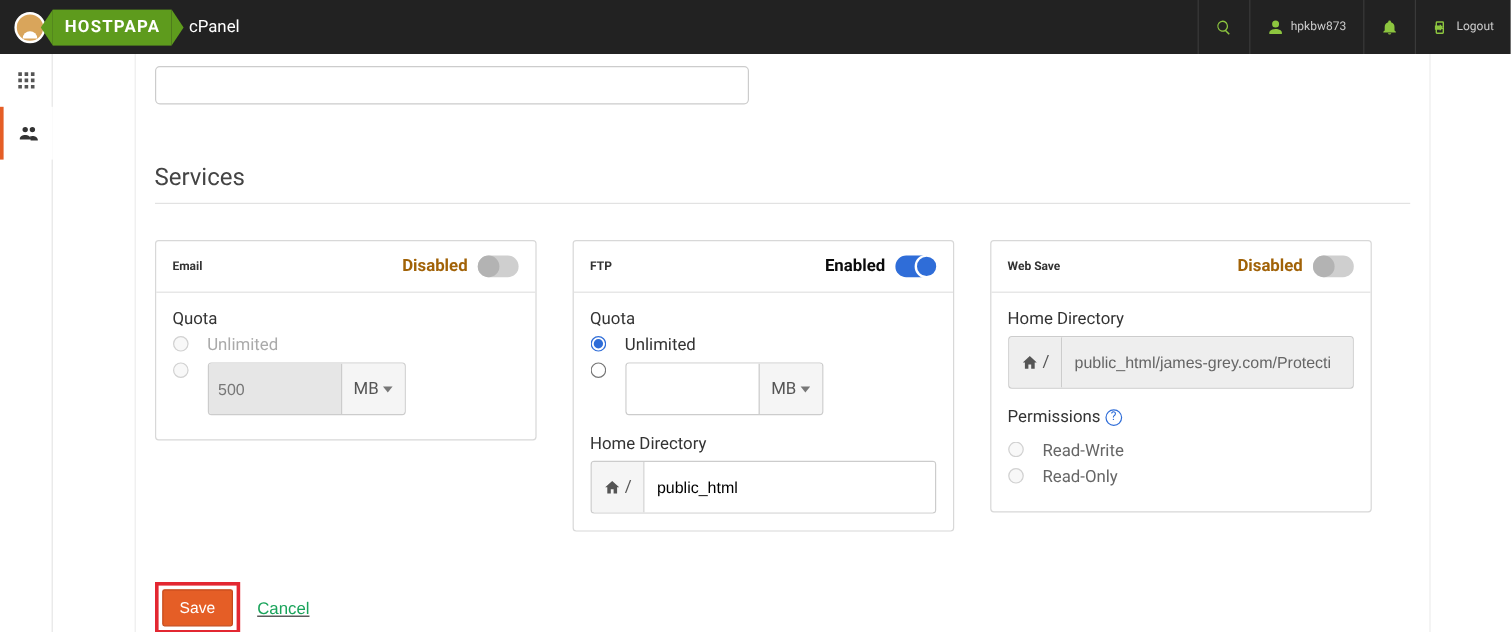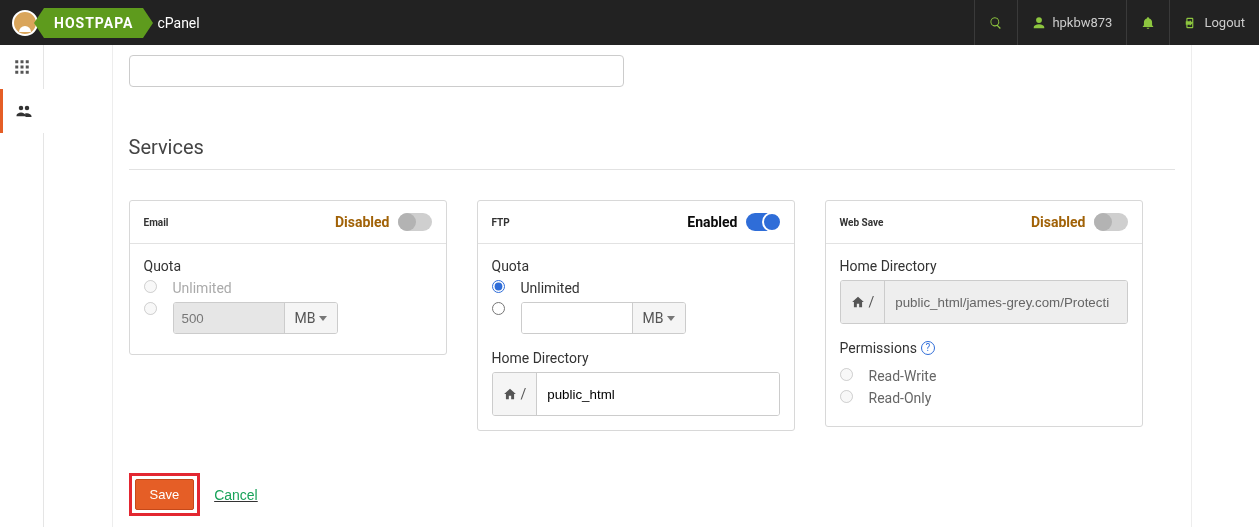--- a/index.html
+++ b/index.html
@@ -15,21 +15,21 @@
   }
   .brand-badge::after {
     content: ""; position: absolute; right: -10px; top: 0; border-style: solid;
     border-width: 15px 0 15px 10px; border-color: transparent transparent transparent #5e9b1d;
   }
   .brand-text { color: #fff; font-weight: 700; font-size: 14px; letter-spacing: 1px; }
   .mascot { width: 26px; height: 26px; border-radius: 50%; background: #d9a55b; border: 2px solid #fff; margin-right: 6px; position: relative; overflow: hidden; }
   .mascot::after { content:""; position:absolute; bottom:2px; left:5px; width:12px; height:6px; background:#fff; border-radius:6px 6px 0 0; }
   .app-title { margin-left: 14px; font-size: 14px; color: #fff; }
   .topbar-spacer { flex: 1; }
-  .topbar-item { height: 45px; display: inline-flex; align-items: center; padding: 0 14px; border-left: 1px solid #3a3a3a; color: #ccc; font-size: 13px; cursor: pointer; }
+  .topbar-item { height: 45px; display: inline-flex; align-items: center; padding: 0 14px; border-left: 1px solid #3a3a3a; color: #ccc; font-size: 10px; cursor: pointer; }
   .topbar-item svg { width: 14px; height: 14px; }
   .topbar-item .lbl { margin-left: 6px; }
   .green { color: #8dc63f; }
   .green svg { fill: #8dc63f; }
 
   
   .leftnav { position: absolute; left: 0; top: 45px; width: 44px; bottom: 0; background: #fff; border-right: 1px solid #e5e5e5; }
   .leftnav-item { width: 44px; height: 44px; display: flex; align-items: center; justify-content: center; color: #555; cursor: pointer; }
   .leftnav-item.active { background: #fff; border-left: 3px solid #e55e26; color: #333; }
   .leftnav-item svg { width: 18px; height: 18px; fill: currentColor; }
@@ -59,21 +59,21 @@
   .toggle.on .knob { left: 16px; background: #2f6dd8; border: 2px solid #fff; top: -1px; width: 20px; height: 20px; }
 
   
   .radio-row { display: flex; align-items: flex-start; gap: 16px; margin: 6px 0; }
   input[type=radio] { accent-color: #2f6dd8; }
   .radio-label { color: #666; }
   .radio-label.disabled { color: #aaa; }
 
   
   .inputgrp { display: inline-flex; align-items: stretch; border: 1px solid #ccc; border-radius: 3px; overflow: hidden; }
-  .inputgrp input { border: none; outline: none; padding: 6px 8px; width: 110px; height: 30px; }
+  .inputgrp input { border: none; outline: none; padding: 6px 8px; width: 110px; height: 42px; }
   .inputgrp .addon { background: #f5f5f5; border-left: 1px solid #ccc; padding: 0 10px; display: inline-flex; align-items: center; gap: 4px; color: #555; cursor: pointer; }
   .inputgrp.disabled input { background: #e6e6e6; color: #777; }
   .inputgrp.muted input { background: #fff; }
   .caret-down { width: 0; height: 0; border-left: 4px solid transparent; border-right: 4px solid transparent; border-top: 5px solid #777; display:inline-block; }
 
   
   .inputline { display: flex; align-items: stretch; border: 1px solid #ccc; border-radius: 3px; overflow: hidden; }
   .inputline .prefix { display: inline-flex; align-items: center; gap: 4px; padding: 0 10px; background: #f5f5f5; border-right: 1px solid #ccc; color: #555; }
   .inputline input { border: none; outline: none; padding: 6px 10px; flex: 1; height: 42px; }
   .inputline.disabled .prefix { background: #eeeeee; }

